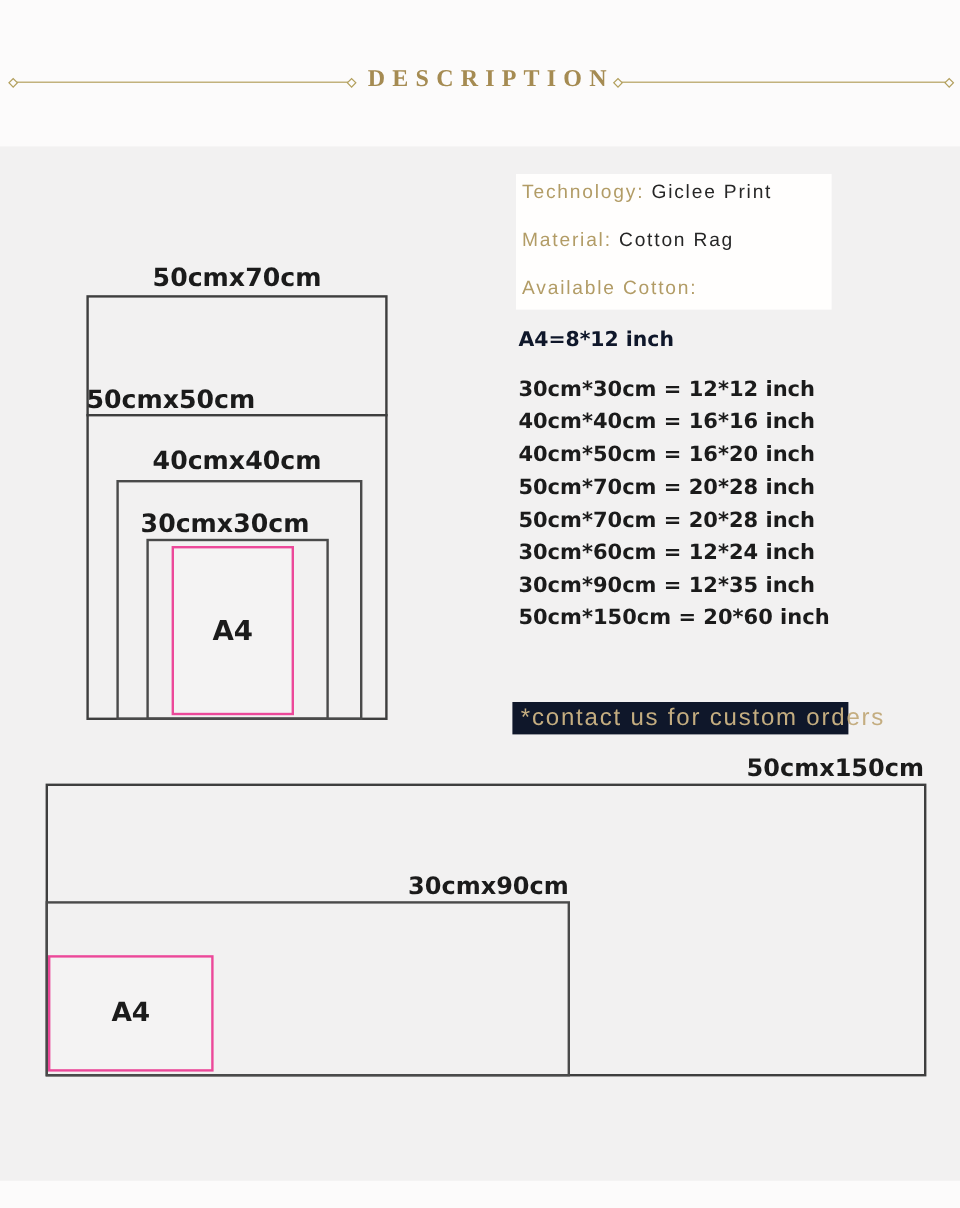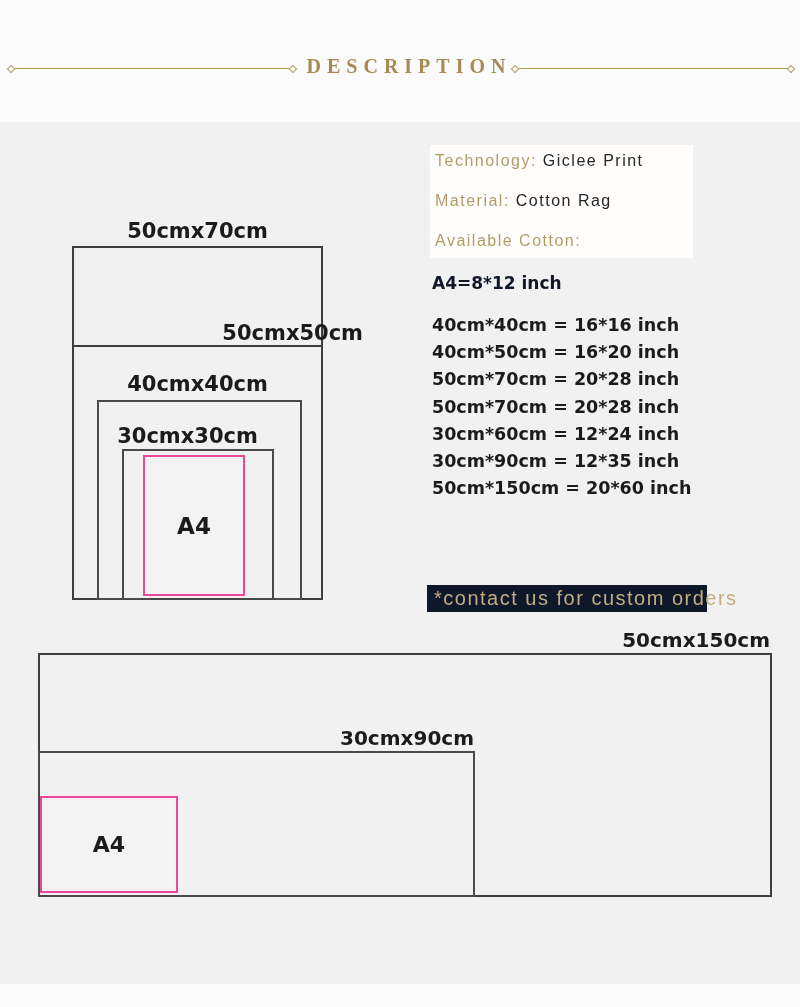--- a/index.html
+++ b/index.html
@@ -31,21 +31,21 @@
   .a4box  {
     position:absolute; background:#f4f3f3; border:2px solid #ec4899;
     display:flex; align-items:center; justify-content:center;
     color:#1b1b1b; font-weight:600;
   }
 
   
   .lbl-5070 { left:72px;  top:219px; width:251px; text-align:center; font-size:21px; }
   .rct-5070 { left:72px;  top:246px; width:251px; height:354px; }
   .div-5050 { position:absolute; left:72px; top:345px; width:251px; height:2px; background:#3e3e3e; }
-  .lbl-5050 { left:72px;  top:321px; width:291px; text-align:right; font-size:21px; }
+  .lbl-5050 { left:72px;  top:321px; width:291px; text-align:left; font-size:21px; }
   .lbl-4040 { left:72px;  top:372px; width:251px; text-align:center; font-size:21px; }
   .rct-4040 { left:97px;  top:400px; width:205px; height:200px; }
   .lbl-3030 { left:72px;  top:424px; width:231px; text-align:center; font-size:21px; }
   .rct-3030 { left:122px; top:449px; width:152px; height:151px; }
   .a4-top   { left:143px; top:455px; width:102px; height:141px; font-size:23px; }
 
   
   .spec-bg { position:absolute; left:430px; top:145px; width:263px; height:113px; background:#fffefd; }
   .spec-row { position:absolute; left:435px; height:22px; font-size:16px; letter-spacing:1.5px; white-space:nowrap; font-family:Liberation Sans, sans-serif; }
   .spec-row .k { color:#b29c66; }
@@ -109,20 +109,21 @@
   <div class="spec-row row-mat">
     <span class="k">Material:</span>
     <span class="v">Cotton Rag</span>
   </div>
   <div class="spec-row row-avl">
     <span class="k">Available Cotton:</span>
   </div>
   <div class="a4-note">A4=8*12 inch</div>
 
   <div class="size-list">
+    <div class="size-row">30cm*30cm = 12*12 inch</div>
     <div class="size-row">40cm*40cm = 16*16 inch</div>
     <div class="size-row">40cm*50cm = 16*20 inch</div>
     <div class="size-row">50cm*70cm = 20*28 inch</div>
     <div class="size-row">50cm*70cm = 20*28 inch</div>
     <div class="size-row">30cm*60cm = 12*24 inch</div>
     <div class="size-row">30cm*90cm = 12*35 inch</div>
     <div class="size-row">50cm*150cm = 20*60 inch</div>
   </div>
 
   <div class="contact-note">*contact us for custom orders</div>

